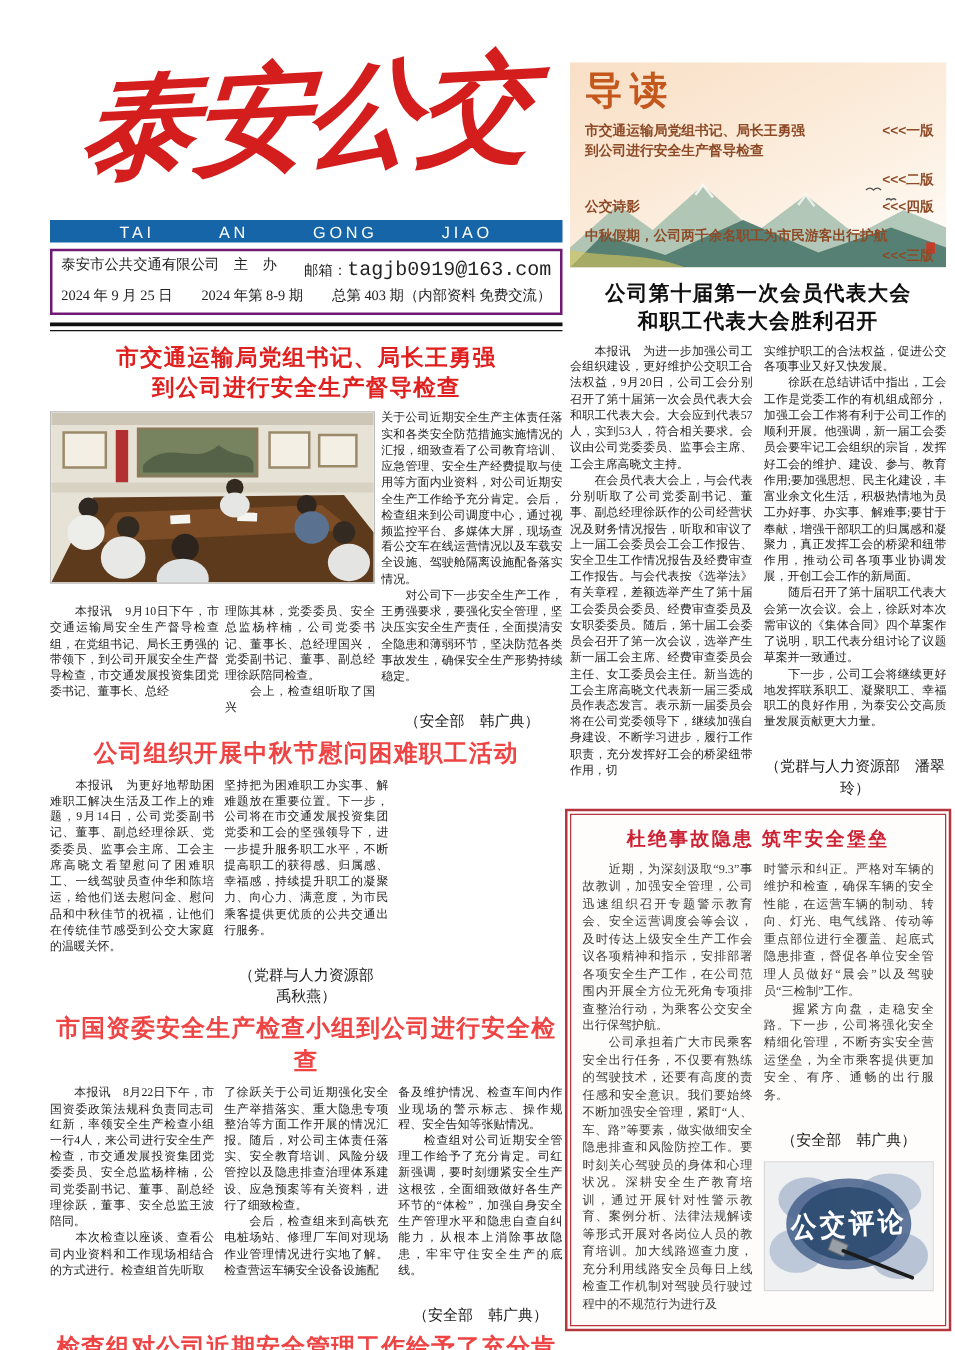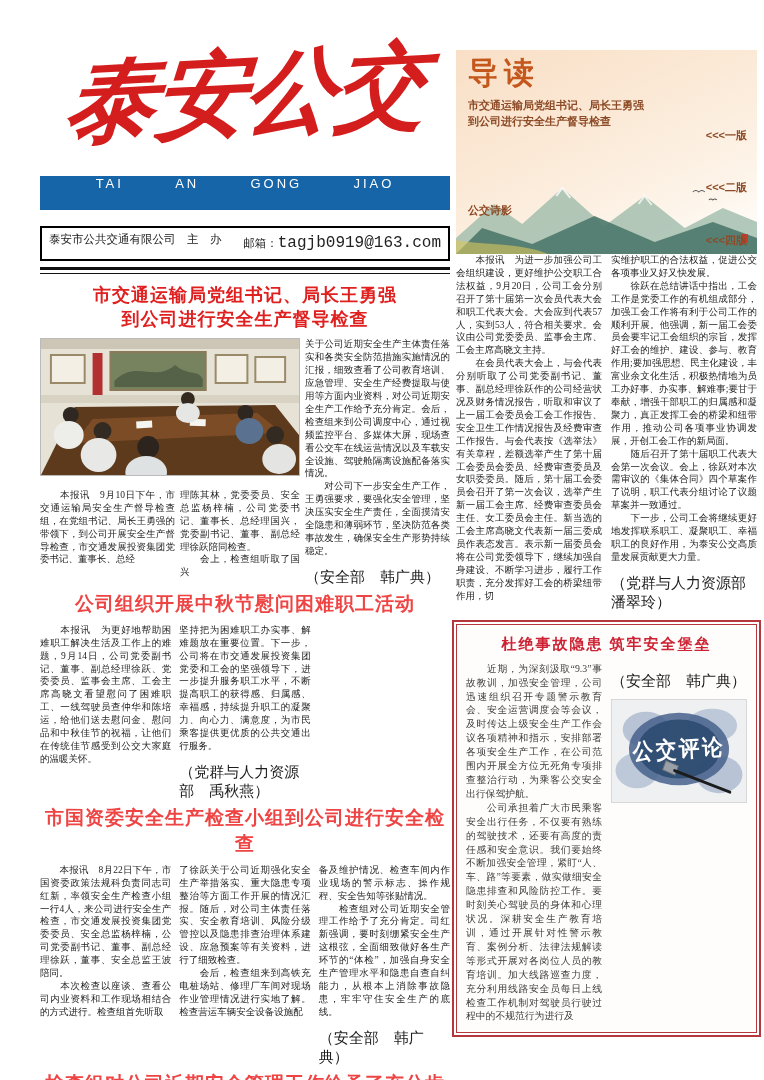--- a/index.html
+++ b/index.html
@@ -8,55 +8,55 @@
   .page{box-sizing:border-box;width:764px;height:1080px;padding:18px 7px 8px 40px;
         display:flex;gap:6px;}
   .col-left{flex:0 0 410px;width:410px;}
   .col-right{flex:0 0 301px;width:301px;}
 
   
   .masthead-art{height:158px;overflow:hidden;}
   .calligraphy{font-family:"DejaVu Serif",serif;font-size:92px;font-weight:700;
       font-style:italic;color:#d41e1e;line-height:150px;text-align:center;
       transform:rotate(-3deg) skewX(-7deg);letter-spacing:-2px;white-space:nowrap;}
-  .blue-bar{height:34px;background:#1665a9;display:flex;align-items:flex-start;
+  .blue-bar{height:18px;background:#1665a9;display:flex;align-items:center;
       justify-content:space-around;padding:0 30px;}
   .blue-bar span{color:#fff;font-family:"Liberation Sans",sans-serif;
       font-size:13px;letter-spacing:3px;}
-  .pub-box{border:2px solid #000000;margin-top:16px;padding:3px 7px;font-size:11.5px;line-height:1.55;}
+  .pub-box{border:2px solid #701a75;margin-top:5px;padding:3px 7px;font-size:11.5px;line-height:1.55;}
   .pub-row{display:flex;justify-content:space-between;}
   .pub-row .mono{font-family:"Liberation Mono",monospace;font-size:16px;}
   .double-rule{border-top:3px solid #111;border-bottom:1px solid #111;height:3px;margin-top:6px;}
 
   
   .body-text{font-size:9.5px;line-height:1.36;text-align:justify;
       white-space:pre-line;color:#1d1d1d;}
-  .sig{font-size:15px;text-align:left;margin-top:10px;color:#1d1d1d;}
+  .sig{font-size:12px;text-align:center;margin-top:20px;color:#1d1d1d;}
   .lead-headline{color:#e01f1f;font-family:"Liberation Sans",sans-serif;font-weight:700;
       font-size:18px;line-height:1.35;text-align:center;margin:9px 0 7px;letter-spacing:1px;}
   .section-headline{color:#ef4444;font-family:"Liberation Sans",sans-serif;font-weight:700;
       font-size:19px;text-align:center;margin:4px 0 7px;letter-spacing:1px;}
   .a1-grid{display:grid;grid-template-columns:135px 120px 145px;gap:5px;}
   .a1-photo{grid-column:1 / 3;height:136px;border:1px solid #bbb;overflow:hidden;}
   .a1-photo svg{display:block;width:100%;height:100%;}
   .a1-colC{grid-row:1 / span 2;font-family:Liberation Serif, serif;}
   .three-cols{display:grid;grid-template-columns:1fr 1fr 1fr;gap:8px;}
   .two-cols{display:grid;grid-template-columns:1fr 1fr;gap:9px;}
 
   
-  .guide-panel{margin-top:32px;height:204px;position:relative;overflow:hidden;
+  .guide-panel{margin-top:32px;height:164px;position:relative;overflow:hidden;
       background:linear-gradient(155deg,#f9dfc6 0%,#fbe9d6 40%,#fdf4e9 75%,#ffffff 100%);
       padding:6px 10px 0 12px;box-sizing:border-box;}
   .guide-title{color:#c4581c;font-family:"Liberation Sans",sans-serif;font-weight:700;
       font-size:30px;letter-spacing:6px;line-height:1.15;position:relative;z-index:2;}
   .g-item{position:relative;z-index:2;display:flex;flex-wrap:wrap;justify-content:space-between;
       font-size:11px;font-weight:700;color:#8d4a26;line-height:1.5;margin-top:6px;
       font-family:"Liberation Sans",sans-serif;}
   .g-text{white-space:pre-line;}
-  .g-page{margin-left:auto;margin-top:30px;}
+  .g-page{margin-left:auto;}
   .guide-art{position:absolute;left:0;right:0;bottom:0;height:80px;z-index:1;}
   .guide-art svg{display:block;width:100%;height:100%;}
 
   
   .congress-headline{color:#0f0f0f;font-family:"Liberation Sans",sans-serif;font-weight:700;
       font-size:16.5px;line-height:1.35;text-align:center;margin:10px 0 7px;letter-spacing:1px;}
   .congress-body .body-text{font-size:9.5px;}
 
   
   .red-box{margin-top:12px;border:1px solid #b5373d;outline:2px solid #b5373d;
@@ -83,20 +83,25 @@
         <span>AN</span>
         <span>GONG</span>
         <span>JIAO</span>
       </div>
       <div class="pub-box">
         <div class="pub-row">
           <span>泰安市公共交通有限公司　主　办</span>
           <span>
             <span>邮箱：</span><span class="mono">tagjb0919@163.com</span>
           </span>
+        </div>
+        <div class="pub-row">
+          <span>2024 年 9 月 25 日</span>
+          <span>2024 年第 8-9 期</span>
+          <span>总第 403 期（内部资料 免费交流）</span>
         </div>
       </div>
       <div class="double-rule"></div>
     </div>
 
     <div>
       <div class="lead-headline">
         <div>市交通运输局党组书记、局长王勇强</div>
         <div>到公司进行安全生产督导检查</div>
       </div>
@@ -203,39 +208,45 @@
           <path d="M182,30 L188,22 L195,31" stroke="#ffffff" stroke-width="2" fill="none" opacity="0.7"></path>
           <path d="M0,80 L0,66 C30,72 62,68 92,80 Z" fill="#d9c65a" opacity="0.6"></path>
           <path d="M236,18 q3,-3 6,0 q3,-3 6,0" stroke="#555" stroke-width="1" fill="none"></path>
           <path d="M252,26 q2,-2 4,0 q2,-2 4,0" stroke="#555" stroke-width="1" fill="none"></path>
           <rect x="284" y="60" width="7" height="9" fill="#c43d2a"></rect>
         </svg>
       </div>
     </div>
 
     <div>
+      <div class="congress-headline">
+        <div>公司第十届第一次会员代表大会</div>
+        <div>和职工代表大会胜利召开</div>
+      </div>
       <div class="two-cols congress-body">
         <div class="body-text">　　本报讯　为进一步加强公司工会组织建设，更好维护公交职工合法权益，9月20日，公司工会分别召开了第十届第一次会员代表大会和职工代表大会。大会应到代表57人，实到53人，符合相关要求。会议由公司党委委员、监事会主席、工会主席高晓文主持。
 　　在会员代表大会上，与会代表分别听取了公司党委副书记、董事、副总经理徐跃作的公司经营状况及财务情况报告，听取和审议了上一届工会委员会工会工作报告、安全卫生工作情况报告及经费审查工作报告。与会代表按《选举法》有关章程，差额选举产生了第十届工会委员会委员、经费审查委员及女职委委员。随后，第十届工会委员会召开了第一次会议，选举产生新一届工会主席、经费审查委员会主任、女工委员会主任。新当选的工会主席高晓文代表新一届三委成员作表态发言。表示新一届委员会将在公司党委领导下，继续加强自身建设、不断学习进步，履行工作职责，充分发挥好工会的桥梁纽带作用，切</div>
         <div>
           <div class="body-text">实维护职工的合法权益，促进公交各项事业又好又快发展。
 　　徐跃在总结讲话中指出，工会工作是党委工作的有机组成部分，加强工会工作将有利于公司工作的顺利开展。他强调，新一届工会委员会要牢记工会组织的宗旨，发挥好工会的维护、建设、参与、教育作用;要加强思想、民主化建设，丰富业余文化生活，积极热情地为员工办好事、办实事、解难事;要甘于奉献，增强干部职工的归属感和凝聚力，真正发挥工会的桥梁和纽带作用，推动公司各项事业协调发展，开创工会工作的新局面。
 　　随后召开了第十届职工代表大会第一次会议。会上，徐跃对本次需审议的《集体合同》四个草案作了说明，职工代表分组讨论了议题草案并一致通过。
 　　下一步，公司工会将继续更好地发挥联系职工、凝聚职工、幸福职工的良好作用，为泰安公交高质量发展贡献更大力量。</div>
           <div class="sig">（党群与人力资源部　潘翠玲）</div>
         </div>
       </div>
     </div>
 
     <div class="red-box">
       <div class="red-box-title">杜绝事故隐患 筑牢安全堡垒</div>
       <div class="two-cols">
         <div class="body-text">　　近期，为深刻汲取“9.3”事故教训，加强安全管理，公司迅速组织召开专题警示教育会、安全运营调度会等会议，及时传达上级安全生产工作会议各项精神和指示，安排部署各项安全生产工作，在公司范围内开展全方位无死角专项排查整治行动，为乘客公交安全出行保驾护航。
 　　公司承担着广大市民乘客安全出行任务，不仅要有熟练的驾驶技术，还要有高度的责任感和安全意识。我们要始终不断加强安全管理，紧盯“人、车、路”等要素，做实做细安全隐患排查和风险防控工作。要时刻关心驾驶员的身体和心理状况。深耕安全生产教育培训，通过开展针对性警示教育、案例分析、法律法规解读等形式开展对各岗位人员的教育培训。加大线路巡查力度，充分利用线路安全员每日上线检查工作机制对驾驶员行驶过程中的不规范行为进行及</div>
         <div>
+          <div class="body-text">时警示和纠正。严格对车辆的维护和检查，确保车辆的安全性能，在运营车辆的制动、转向、灯光、电气线路、传动等重点部位进行全覆盖、起底式隐患排查，督促各单位安全管理人员做好“晨会”以及驾驶员“三检制”工作。
+　　握紧方向盘，走稳安全路。下一步，公司将强化安全精细化管理，不断夯实安全营运堡垒，为全市乘客提供更加安全、有序、通畅的出行服务。</div>
           <div class="sig">（安全部　韩广典）</div>
           <div class="commentary-art">
             <svg viewBox="0 0 150 104" preserveAspectRatio="none">
               <rect width="150" height="104" fill="#eef0f2"></rect>
               <ellipse cx="38" cy="30" rx="26" ry="18" fill="#8ca0bd" opacity="0.55"></ellipse>
               <ellipse cx="112" cy="26" rx="28" ry="17" fill="#8ca0bd" opacity="0.5"></ellipse>
               <ellipse cx="28" cy="72" rx="24" ry="18" fill="#8ca0bd" opacity="0.5"></ellipse>
               <ellipse cx="120" cy="76" rx="26" ry="19" fill="#8ca0bd" opacity="0.55"></ellipse>
               <ellipse cx="75" cy="50" rx="56" ry="37" fill="#46628c" opacity="0.85"></ellipse>
               <ellipse cx="75" cy="50" rx="46" ry="30" fill="#2e4a70" opacity="0.9"></ellipse>

